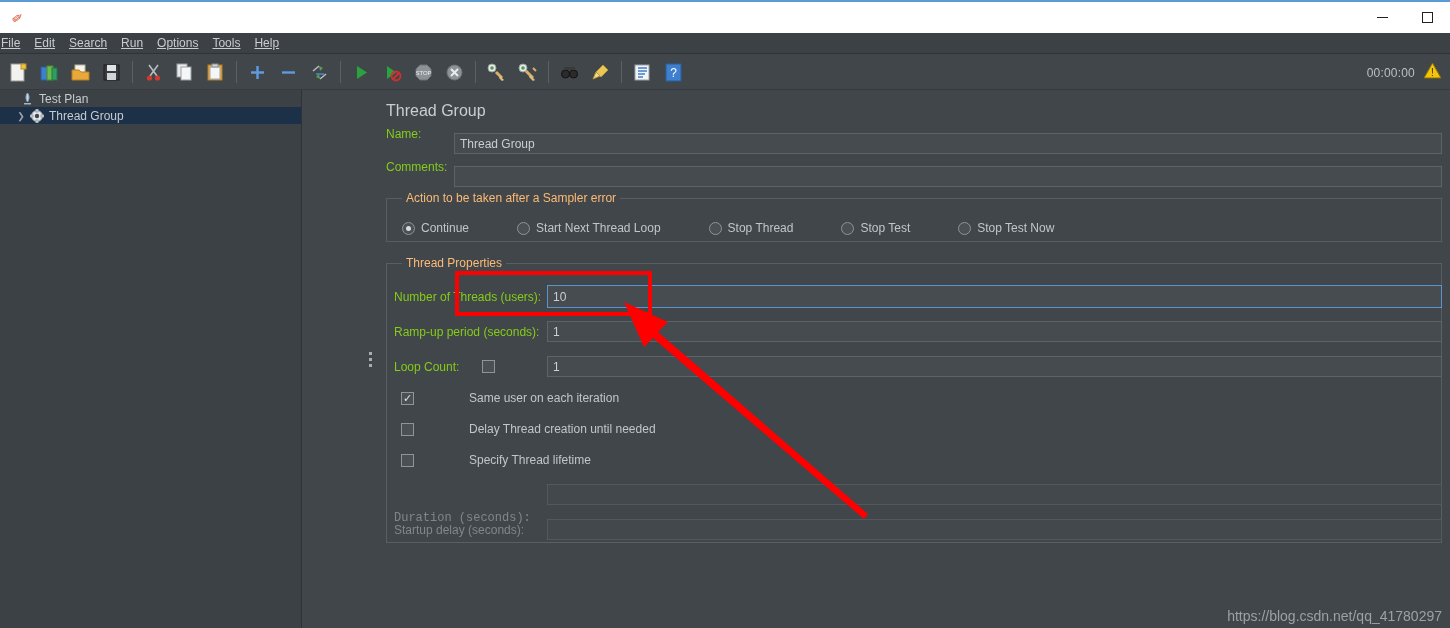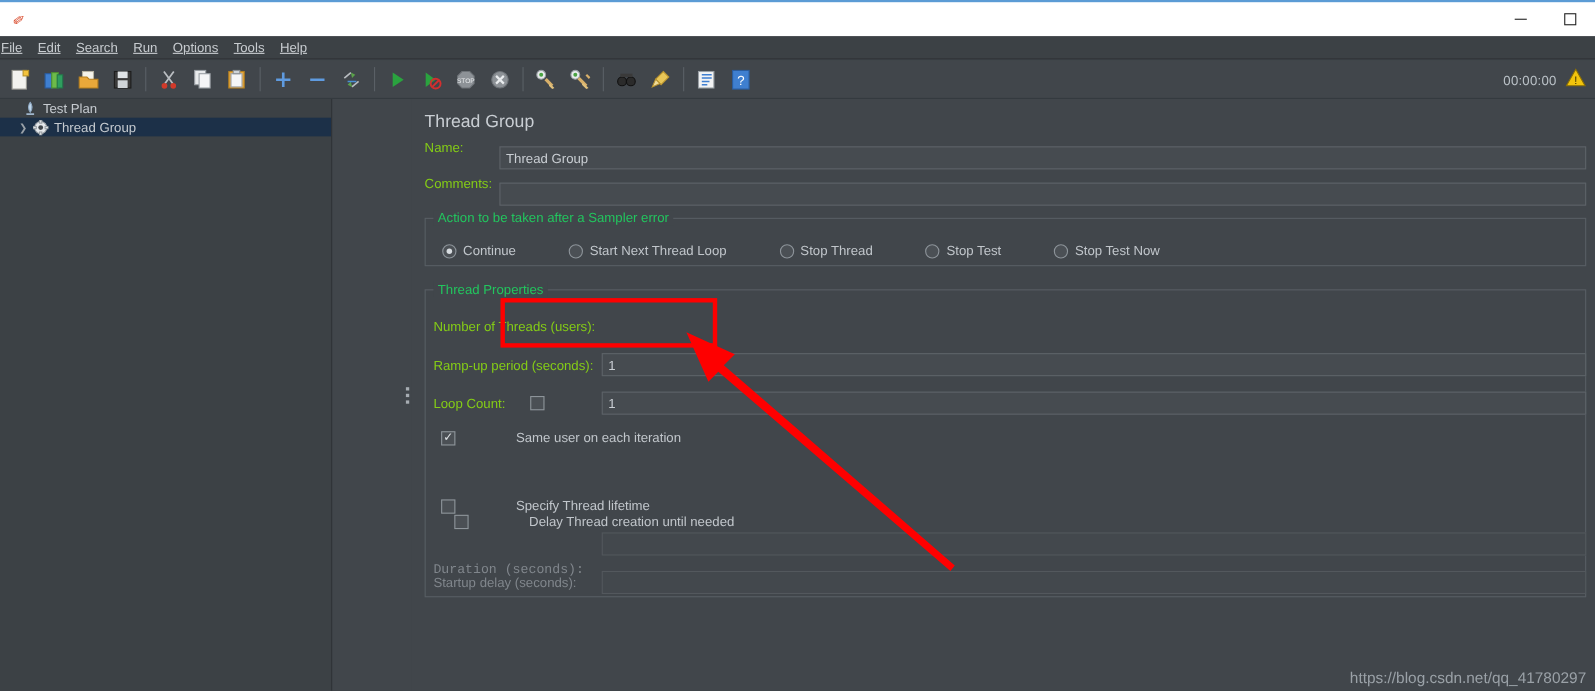--- a/index.html
+++ b/index.html
@@ -148,22 +148,22 @@
     background: #474c51;
   }
 
   
   .group {
     position: absolute;
     border: 1px solid #585e64;
     border-radius: 0;
   }
   .group-title {
-    position: absolute; font-size: 12px; color: #22c55e;
-    background: #41464b; padding: 0 4px; white-space: nowrap;
+    position: absolute; font-size: 12px; color: #fdba74;
+    background: #41464b; padding: 0 4px; white-space: nowrap; margin-left: 8px;
   }
 
   
   .radio-row { position: absolute; display: flex; align-items: center; gap: 32px; }
   .radio-item { display: flex; align-items: center; margin-right: 16px; }
   .radio-circle {
     width: 13px; height: 13px; border-radius: 50%;
     border: 1px solid #8d949a; background: #4b5055;
     display: flex; align-items: center; justify-content: center;
     margin-right: 6px;
@@ -459,36 +459,37 @@
       <label class="radio-item">
         <span class="radio-circle"></span>
         <span class="radio-label">Stop Test Now</span>
       </label>
     </div>
 
     <div class="group" style="left:12px; top:173px; width:1056px; height:280px;"></div>
     <div class="group-title" style="left:20px; top:166px;">Thread Properties</div>
 
     <div class="row-label" style="left:20px; top:200px;">Number of Threads (users):</div>
+    <div class="tfield focused" style="left:173px; top:195px; width:895px; height:23px;">10</div>
 
     <div class="row-label" style="left:20px; top:235px;">Ramp-up period (seconds):</div>
     <div class="tfield" style="left:173px; top:231px;width:895px;">1</div>
 
     <div class="row-label" style="left:20px; top:270px;">Loop Count:</div>
     <div class="cbox-row" style="left:108px; top:269px;">
       <span class="cbox"></span>
       <span class="cbox-label">Infinite</span>
     </div>
     <div class="tfield" style="left:173px; top:266px; width:895px;">1</div>
 
     <div class="cbox-row" style="left:27px; top:301px;">
       <span class="cbox">✓</span>
       <span class="cbox-label">Same user on each iteration</span>
     </div>
-    <div class="cbox-row" style="left:39px; top:332px;margin-top:45px;">
+    <div class="cbox-row" style="left:27px; top:332px;">
       <span class="cbox"></span>
       <span class="cbox-label">Delay Thread creation until needed</span>
     </div>
     <div class="cbox-row" style="left:27px; top:363px;">
       <span class="cbox"></span>
       <span class="cbox-label">Specify Thread lifetime</span>
     </div>
 
     <div class="row-label disabled" style="left:20px; top:421px;font-family:Liberation Mono, monospace;">Duration (seconds):</div>
     <div class="tfield disabled" style="left:173px; top:394px; width:895px;"></div>

